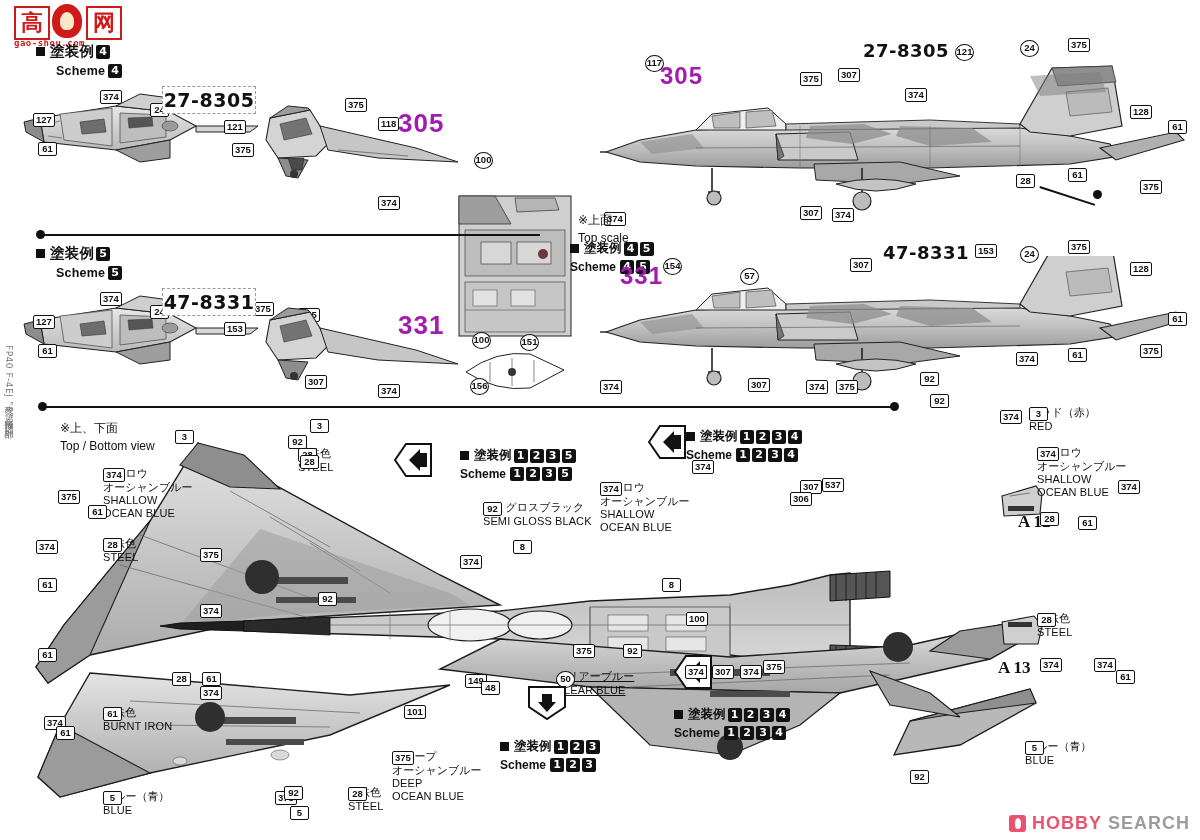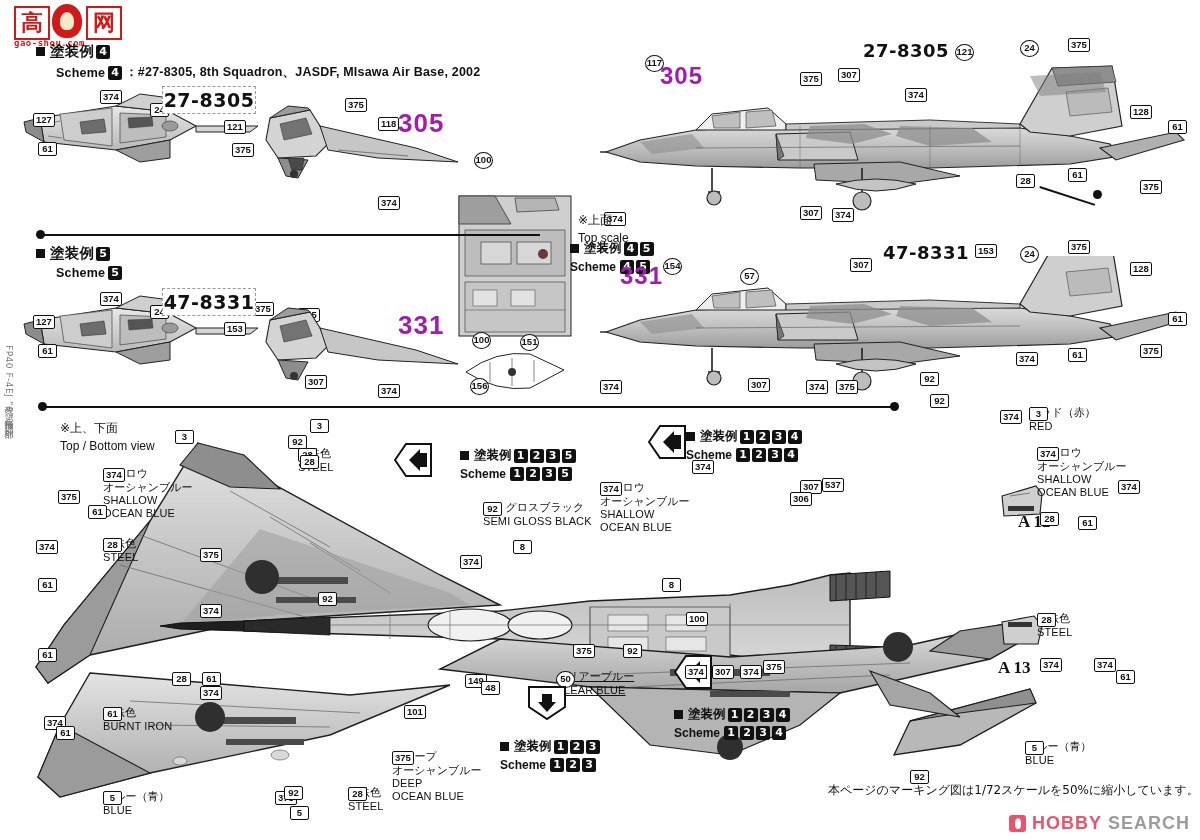--- a/index.html
+++ b/index.html
@@ -109,21 +109,20 @@
 
   <div class="hdr" style="left:36px;top:42px;">
     <div class="l1">
       <span class="blk"></span>
       <span class="jp">塗装例</span>
       <span class="sq">4</span>
     </div>
     <div class="l2">
       <span>Scheme</span>
       <span class="sq">4</span>
-      <span>：#27-8305, 8th Squadron、JASDF, MIsawa Air Base, 2002</span>
     </div>
   </div>
 
   <div class="art" style="left:20px;top:88px;width:250px;height:110px;">
     <svg width="250" height="110" viewBox="0 0 250 110">
       <defs>
         <linearGradient id="g1" x1="0" y1="0" x2="0" y2="1">
           <stop offset="0%" stop-color="#e8e8e8"></stop>
             <stop offset="100%" stop-color="#b9b9b9"></stop>
         </linearGradient>
@@ -714,21 +713,20 @@
   <div class="cal" style="left:1118px;top:480px;">374</div>
   <div class="cal" style="left:1040px;top:512px;">28</div>
   <div class="cal" style="left:1078px;top:516px;">61</div>
   <div class="cal" style="left:1094px;top:658px;">374</div>
   <div class="cal" style="left:1116px;top:670px;">61</div>
   <div class="cal" style="left:1040px;top:658px;">374</div>
   <div class="cal" style="left:910px;top:770px;">92</div>
   <div class="cal" style="left:686px;top:612px;">100</div>
 
   <div class="note" style="left:828px;top:782px;">
-    <div class="nj">本ページのマーキング図は1/72スケールを50%に縮小しています。</div>
   </div>
 
   <div class="wm">
     <span class="mk"></span>
     <span class="t1">HOBBY</span>
     <span class="t2">SEARCH</span>
   </div>
 
 </div>
 

